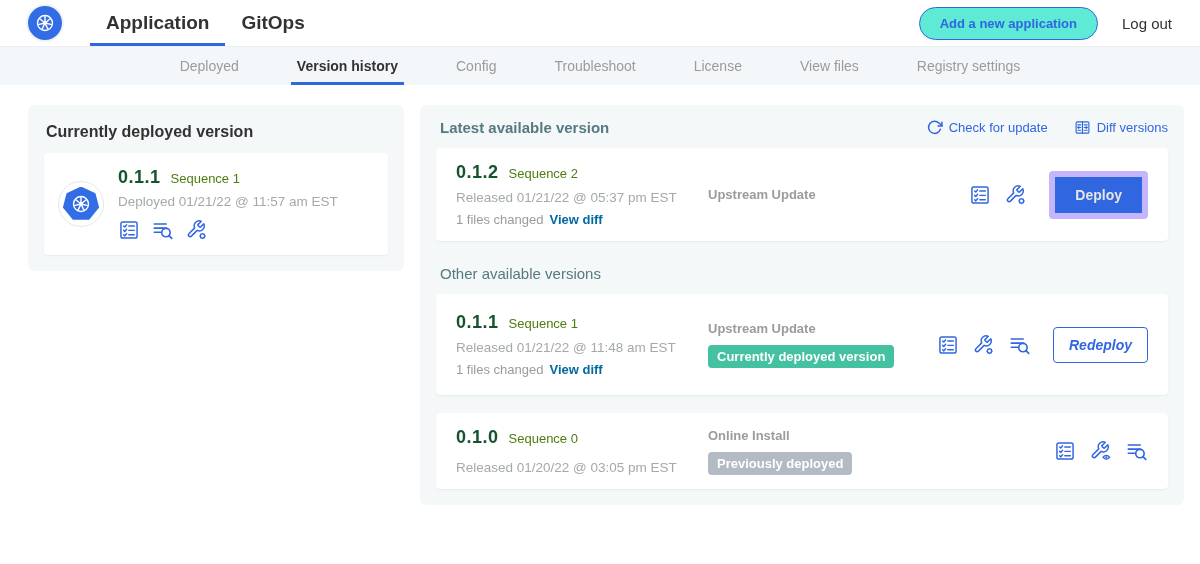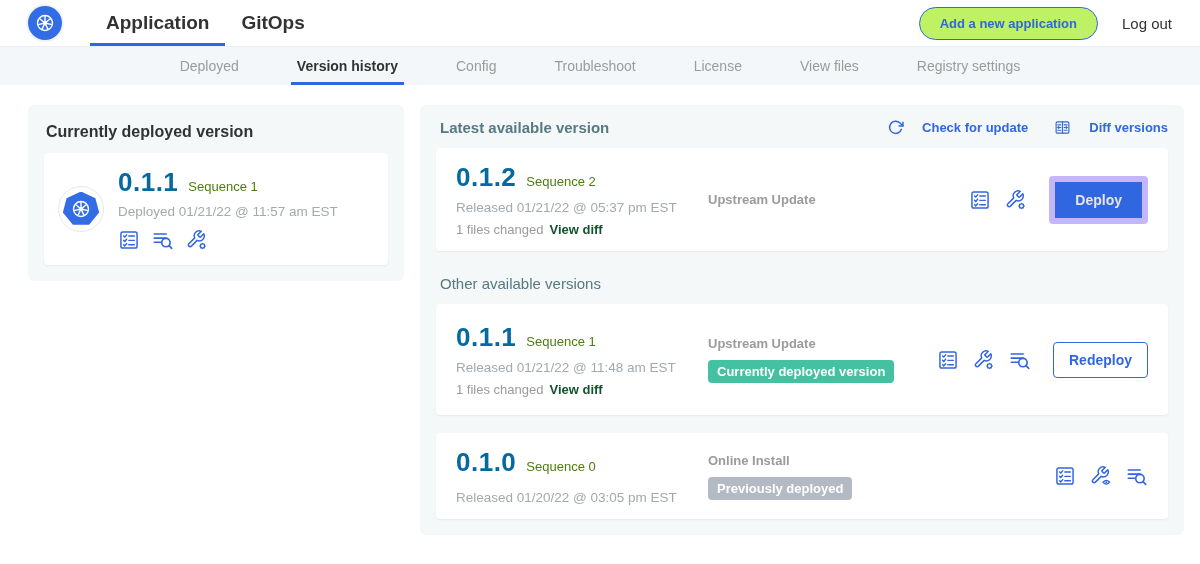--- a/index.html
+++ b/index.html
@@ -11,21 +11,21 @@
             border-bottom:1px solid #eceff1; padding-left:28px; }
   .logo-circle { width:34px; height:34px; border-radius:50%; background:#326de6;
                  display:flex; align-items:center; justify-content:center;
                  box-shadow:0 0 0 2px #f0f3f6; }
   .top-tabs { display:flex; height:100%; margin-left:28px; }
   .top-tab { font-size:19px; font-weight:700; color:#323232; padding:0 16px;
              display:flex; align-items:center; height:100%; position:relative; cursor:pointer; }
   .top-tab.active::after { content:""; position:absolute; left:0; right:0; bottom:0;
                            height:3px; background:#3066e0; }
   .top-right { margin-left:auto; display:flex; align-items:center; gap:24px; padding-right:28px; }
-  .pill-btn { background:#bef264; border:1px solid #3066e0; color:#3066e0; font-weight:700;
+  .pill-btn { background:#5eead4; border:1px solid #3066e0; color:#3066e0; font-weight:700;
               font-size:13px; padding:8px 20px; border-radius:18px; cursor:pointer;
               font-family:"Liberation Sans", sans-serif; }
   .logout { font-size:15px; font-weight:500; cursor:pointer; }
 
   
   .subnav { height:38px; background:#f4f7f9; display:flex; justify-content:center;
             gap:46px; }
   .subnav-tab { font-size:14px; font-weight:500; color:#9b9b9b; display:flex;
                 align-items:center; height:100%; padding:0 6px; position:relative; cursor:pointer; }
   .subnav-tab.active { color:#323232; font-weight:700; }
@@ -44,52 +44,52 @@
 
   
   .deployed-card { display:flex; align-items:center; padding:14px; gap:14px; }
   .app-logo { width:46px; height:46px; border-radius:50%; background:#fff;
               border:1px solid #e4e9ec; display:flex; align-items:center; justify-content:center;
               flex-shrink:0; }
   .heptagon { width:37px; height:35px; background:#326de6; display:flex; align-items:center;
               justify-content:center;
               clip-path:polygon(50% 0,89% 19%,99% 60%,72% 95%,28% 95%,1% 60%,11% 19%); }
   .ver-row { display:flex; align-items:baseline; gap:10px; }
-  .ver-num { font-size:26px; font-weight:800; color:#0369a1; letter-spacing:.5px; }
+  .ver-num { font-size:18px; font-weight:800; color:#14532d; letter-spacing:.5px; }
   .seq { font-size:13px; font-weight:500; color:#4d7c0f; }
   .meta-date { font-size:13.5px; font-weight:500; color:#a3a9ad; margin-top:6px; }
   .icon-row { display:flex; align-items:center; gap:12px; margin-top:10px; }
   .act-icon { width:22px; height:22px; color:#3066e0; cursor:pointer; flex-shrink:0; }
   .act-icon svg { width:100%; height:100%; }
 
   
   .panel-head { display:flex; align-items:center; }
   .vp-title { font-size:15px; font-weight:600; color:#577981; margin-left:4px; }
   .head-actions { margin-left:auto; display:flex; align-items:center; gap:26px; }
-  .head-link { display:flex; align-items:center; gap:18px; color:#3066e0; font-size:13px;
-               font-weight:700; cursor:pointer; }
+  .head-link { display:flex; align-items:center; gap:6px; color:#3066e0; font-size:13px;
+               font-weight:400; cursor:pointer; }
   .head-link svg { width:17px; height:17px; }
 
   
   .version-card { display:flex; align-items:center; padding:14px 20px; margin-top:12px; }
   .vc-col1 { flex:0 0 250px; }
   .vc-line2 { margin-top:7px; }
   .files-row { margin-top:7px; font-size:13px; font-weight:500; color:#9b9b9b; }
-  .view-diff { color:#14532d; font-weight:700; margin-left:6px; cursor:pointer; text-decoration:none; }
+  .view-diff { color:#0369a1; font-weight:700; margin-left:6px; cursor:pointer; text-decoration:none; }
   .vc-col2 { flex:1; padding-left:2px; }
   .source-label { font-size:13px; font-weight:600; color:#9b9b9b; }
   .badge { display:inline-block; margin-top:9px; padding:4px 9px; border-radius:4px;
            font-size:13px; font-weight:700; color:#fff; }
   .badge-green { background:#44c1a0; }
   .badge-gray { background:#b3bac3; }
   .vc-actions { margin-left:auto; display:flex; align-items:center; gap:14px; }
   .btn { font-family:"Liberation Sans", sans-serif; font-size:14px; font-weight:700;
          border-radius:4px; cursor:pointer; margin-left:8px; }
   .btn-solid { background:#3066e0; color:#e5e5e5; border:6px solid #c4b5fd; padding:10px 20px; }
-  .btn-outline { background:#fff; color:#3066e0; border:1px solid #3066e0; padding:9px 15px; }
+  .btn-outline { background:#fff; color:#3066e0; border:1px solid #3066e0; padding:9px 15px;font-style:italic; }
 
   .other-title { font-size:15px; font-weight:500; color:#577981; margin:24px 0 0 4px; }
   .mt18 { margin-top:18px; }
   .card-011 { padding-top:18px; padding-bottom:18px; }
 </style>
 </head>
 <body>
 
 <svg width="0" height="0" style="position:absolute" aria-hidden="true">
   <defs>

